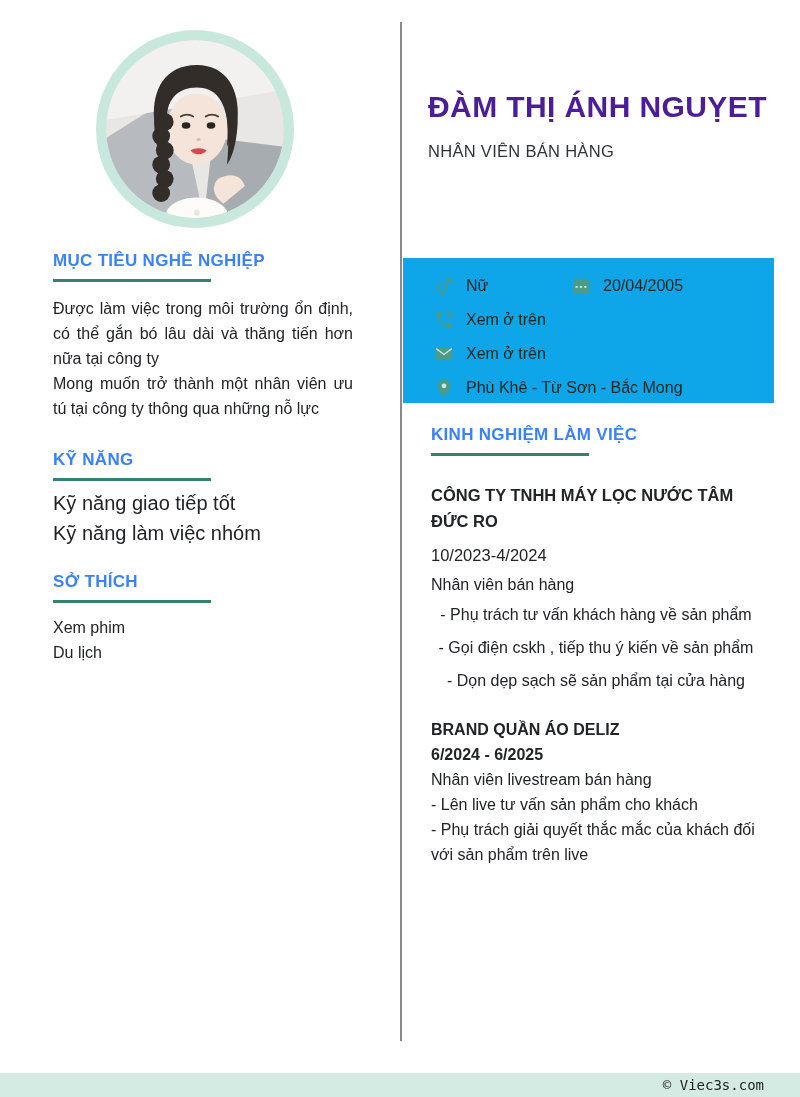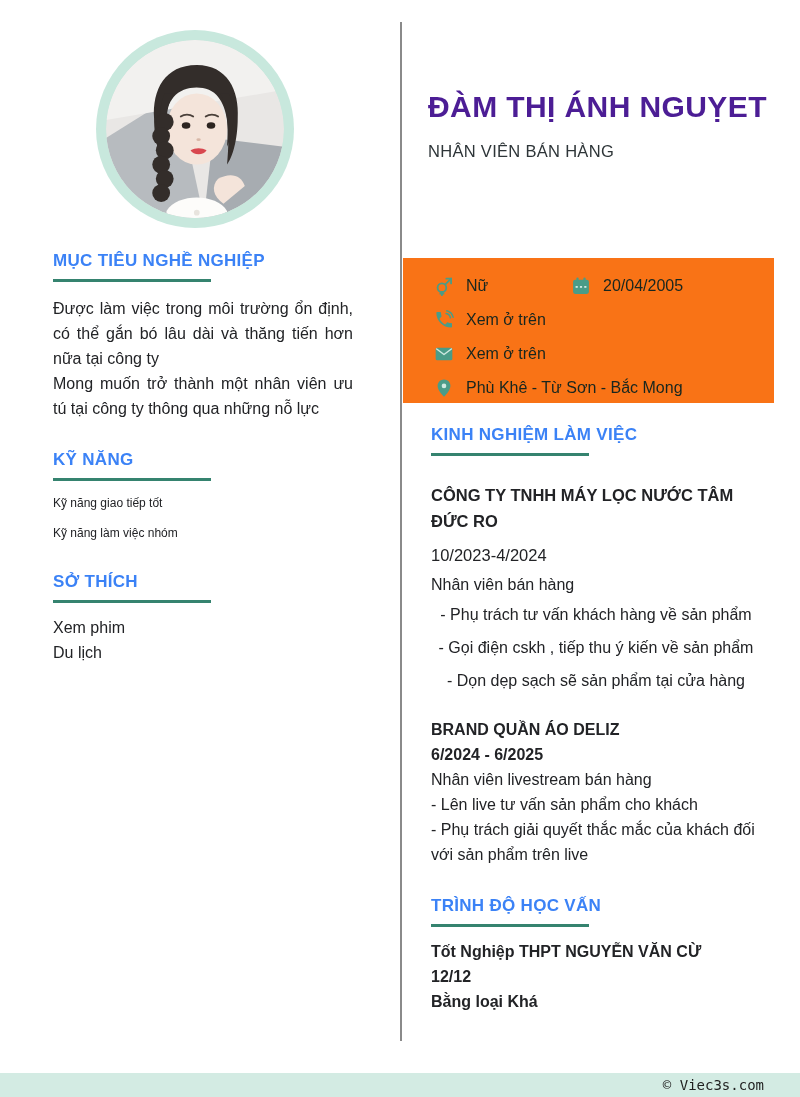--- a/index.html
+++ b/index.html
@@ -29,39 +29,39 @@
 
   
   .left-col { position: absolute; left: 53px; top: 250px; width: 300px; }
   .sec-heading {
     color: #3b82f6; font-weight: bold; font-size: 17px;
     letter-spacing: .3px; line-height: 22px;
   }
   .sec-underline { width: 158px; height: 3px; background: #35836f; margin-top: 7px; }
   .objective-text { margin-top: 14px; font-size: 16px; line-height: 25px; text-align: justify; }
   .objective-text p { margin: 0; }
-  .skill-item { font-size: 12px; line-height: 20px; margin-top: 10px; }
+  .skill-item { font-size: 20px; line-height: 20px; margin-top: 10px; }
   .hobby-item { font-size: 16px; line-height: 25px; }
   .mt-sec { margin-top: 28px; }
   .mt-items { margin-top: 12px; }
 
   
   .name {
     position: absolute; left: 428px; top: 90px; width: 350px;
     font-size: 30px; font-weight: bold; color: #4c1d95; letter-spacing: .4px;
   }
   .job-title {
     position: absolute; left: 428px; top: 142px; width: 350px;
     font-size: 16.5px; color: #2e3538; letter-spacing: .3px;
   }
 
   
   .info-box {
     position: absolute; left: 403px; top: 258px;
-    width: 371px; height: 145px; background: #f97316;
+    width: 371px; height: 145px; background: #0ea5e9;
     box-sizing: border-box; padding: 11px 0 8px 31px;
   }
   .info-row { display: flex; align-items: center; height: 34px; }
   .info-pair { display: flex; align-items: center; }
   .info-pair.w { width: 137px; }
   .info-icon { width: 20px; height: 20px; margin-right: 12px; flex: 0 0 auto; }
   .info-icon svg { width: 20px; height: 20px; display: block; }
   .info-text { font-size: 16px; color: #17261f; }
 
   
@@ -236,26 +236,17 @@
 
     <div class="job2">
       <div class="b">BRAND QUẦN ÁO DELIZ</div>
       <div class="b">6/2024 - 6/2025</div>
       <div>Nhân viên livestream bán hàng</div>
       <div>- Lên live tư vấn sản phẩm cho khách</div>
       <div>- Phụ trách giải quyết thắc mắc của khách đối với sản phẩm trên live</div>
     </div>
   </div>
 
-  <div class="edu-sec-head">
-    <div class="sec-heading">TRÌNH ĐỘ HỌC VẤN</div>
-    <div class="sec-underline"></div>
-    <div class="edu-block">
-      <div>Tốt Nghiệp THPT NGUYỄN VĂN CỪ</div>
-      <div>12/12</div>
-      <div>Bằng loại Khá</div>
-    </div>
-  </div>
 </div>
 
 <div class="footer">
   <span>© Viec3s.com</span>
 </div>
 
 </body></html>

